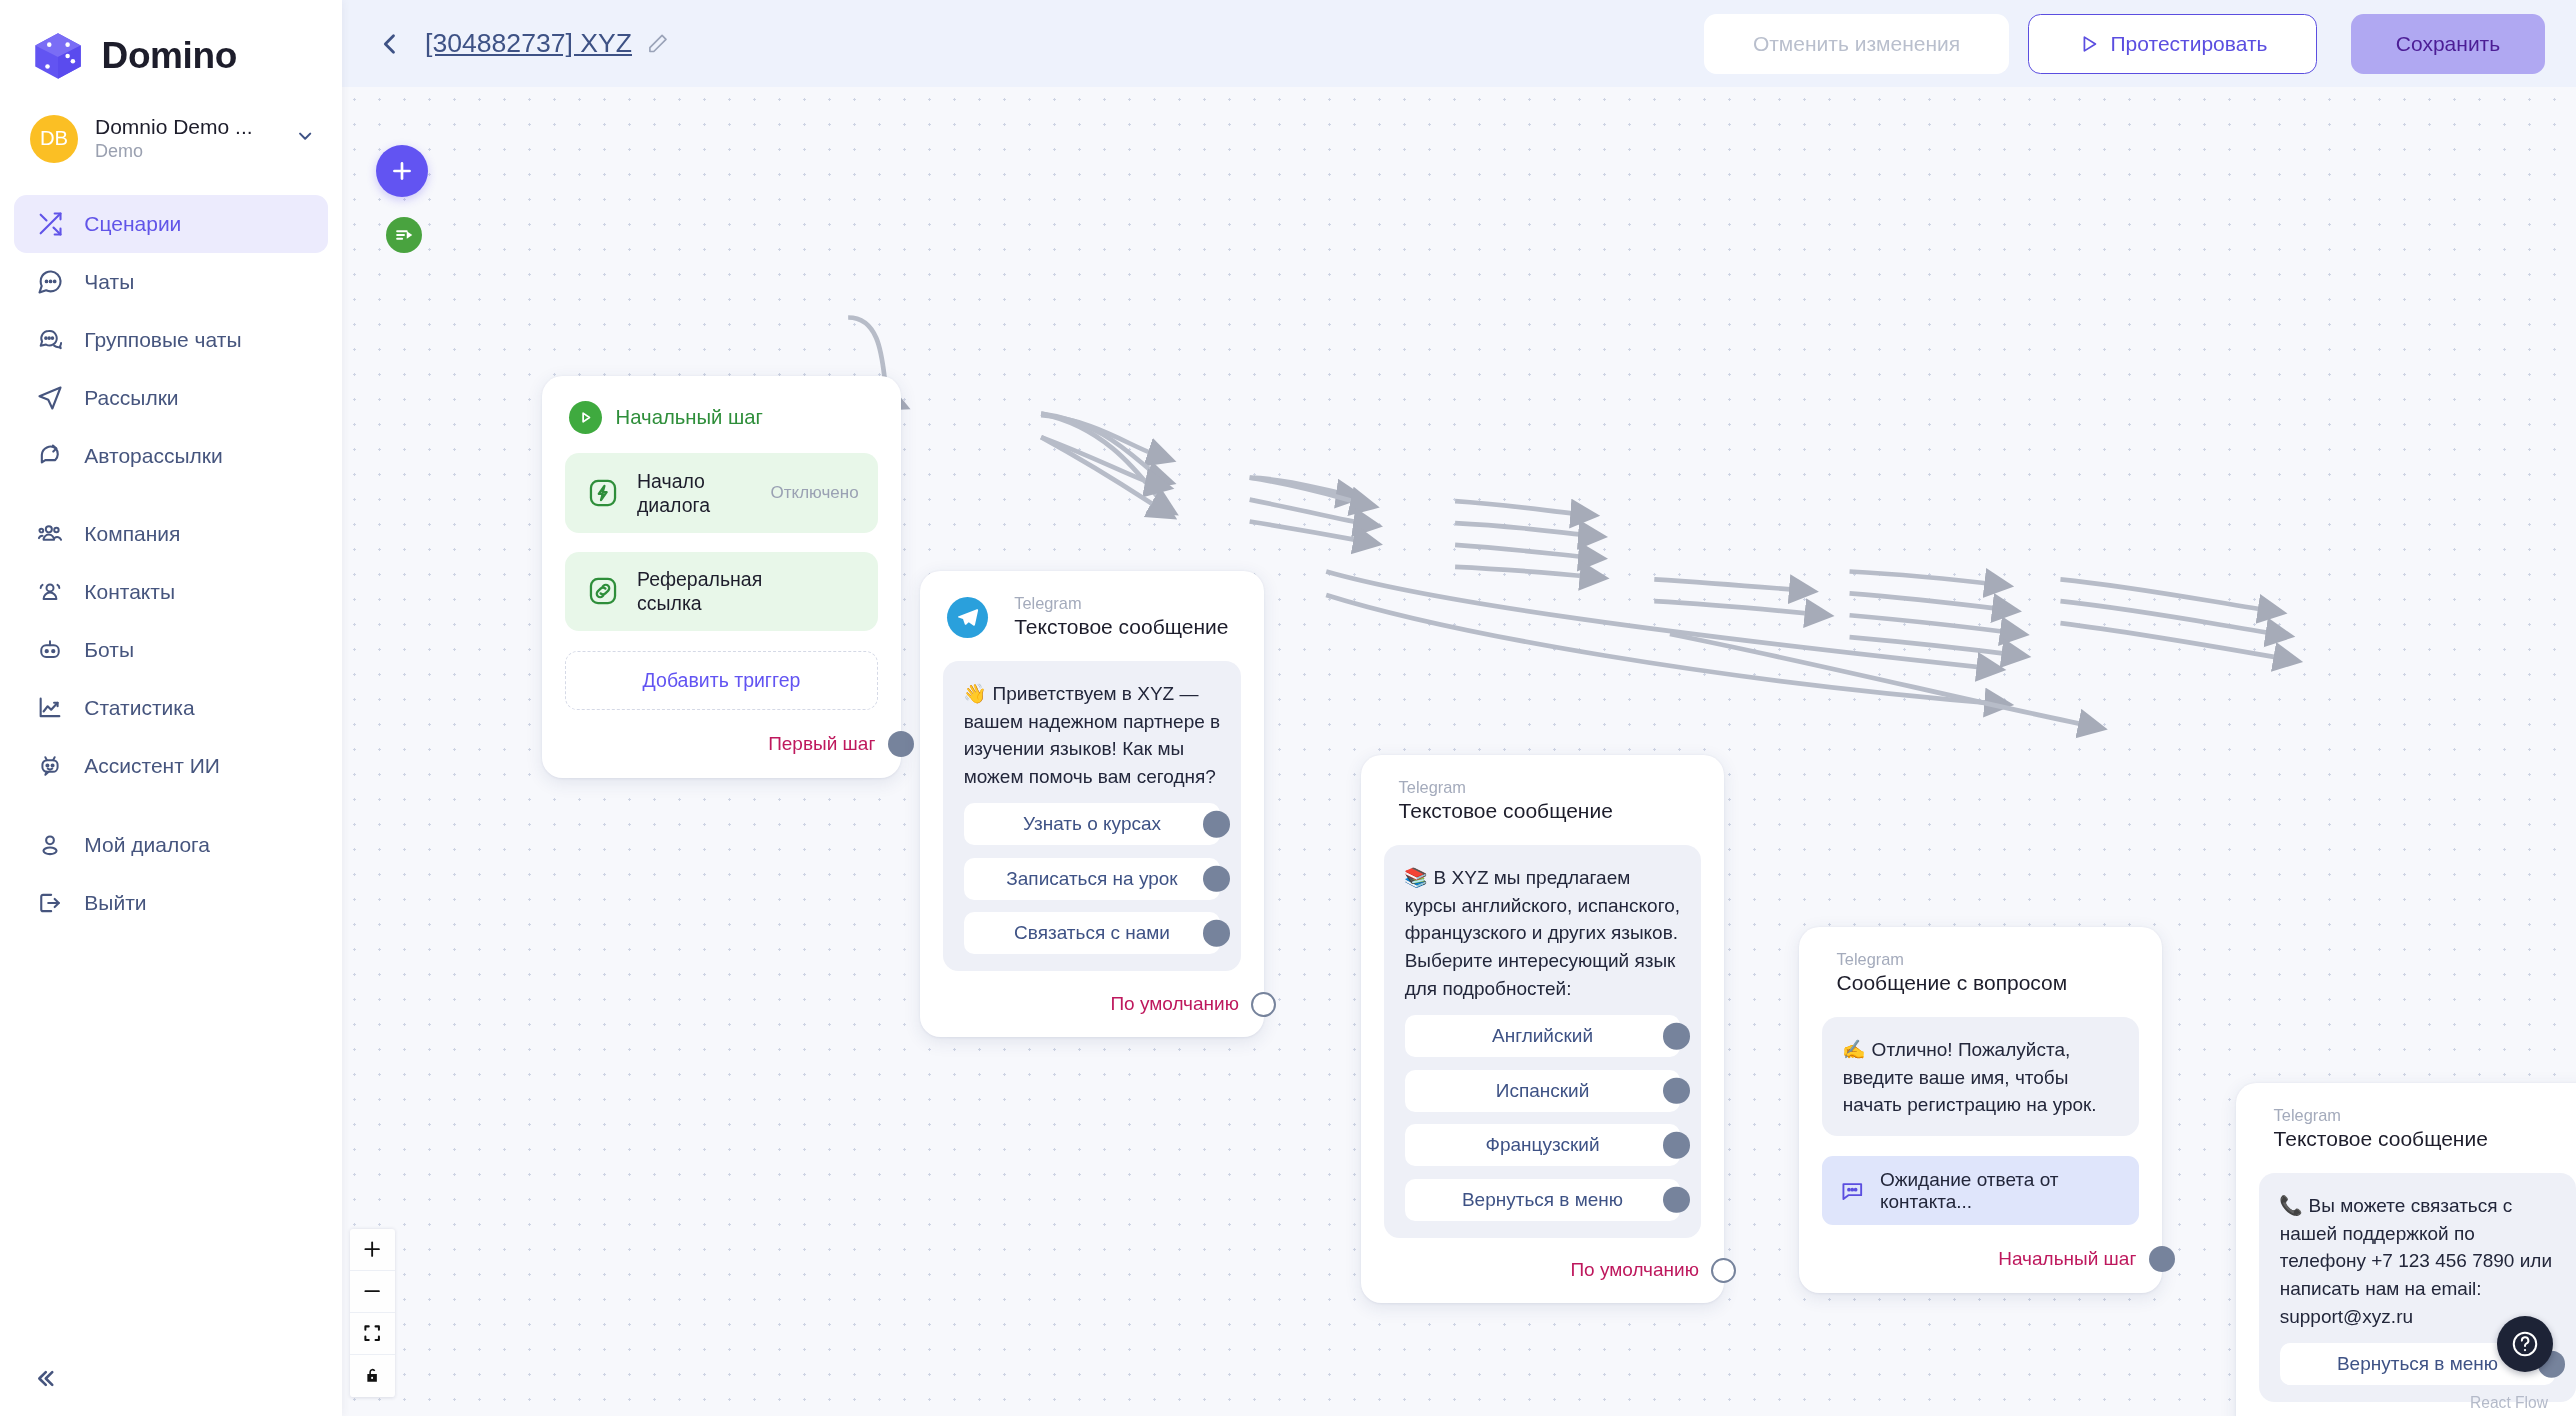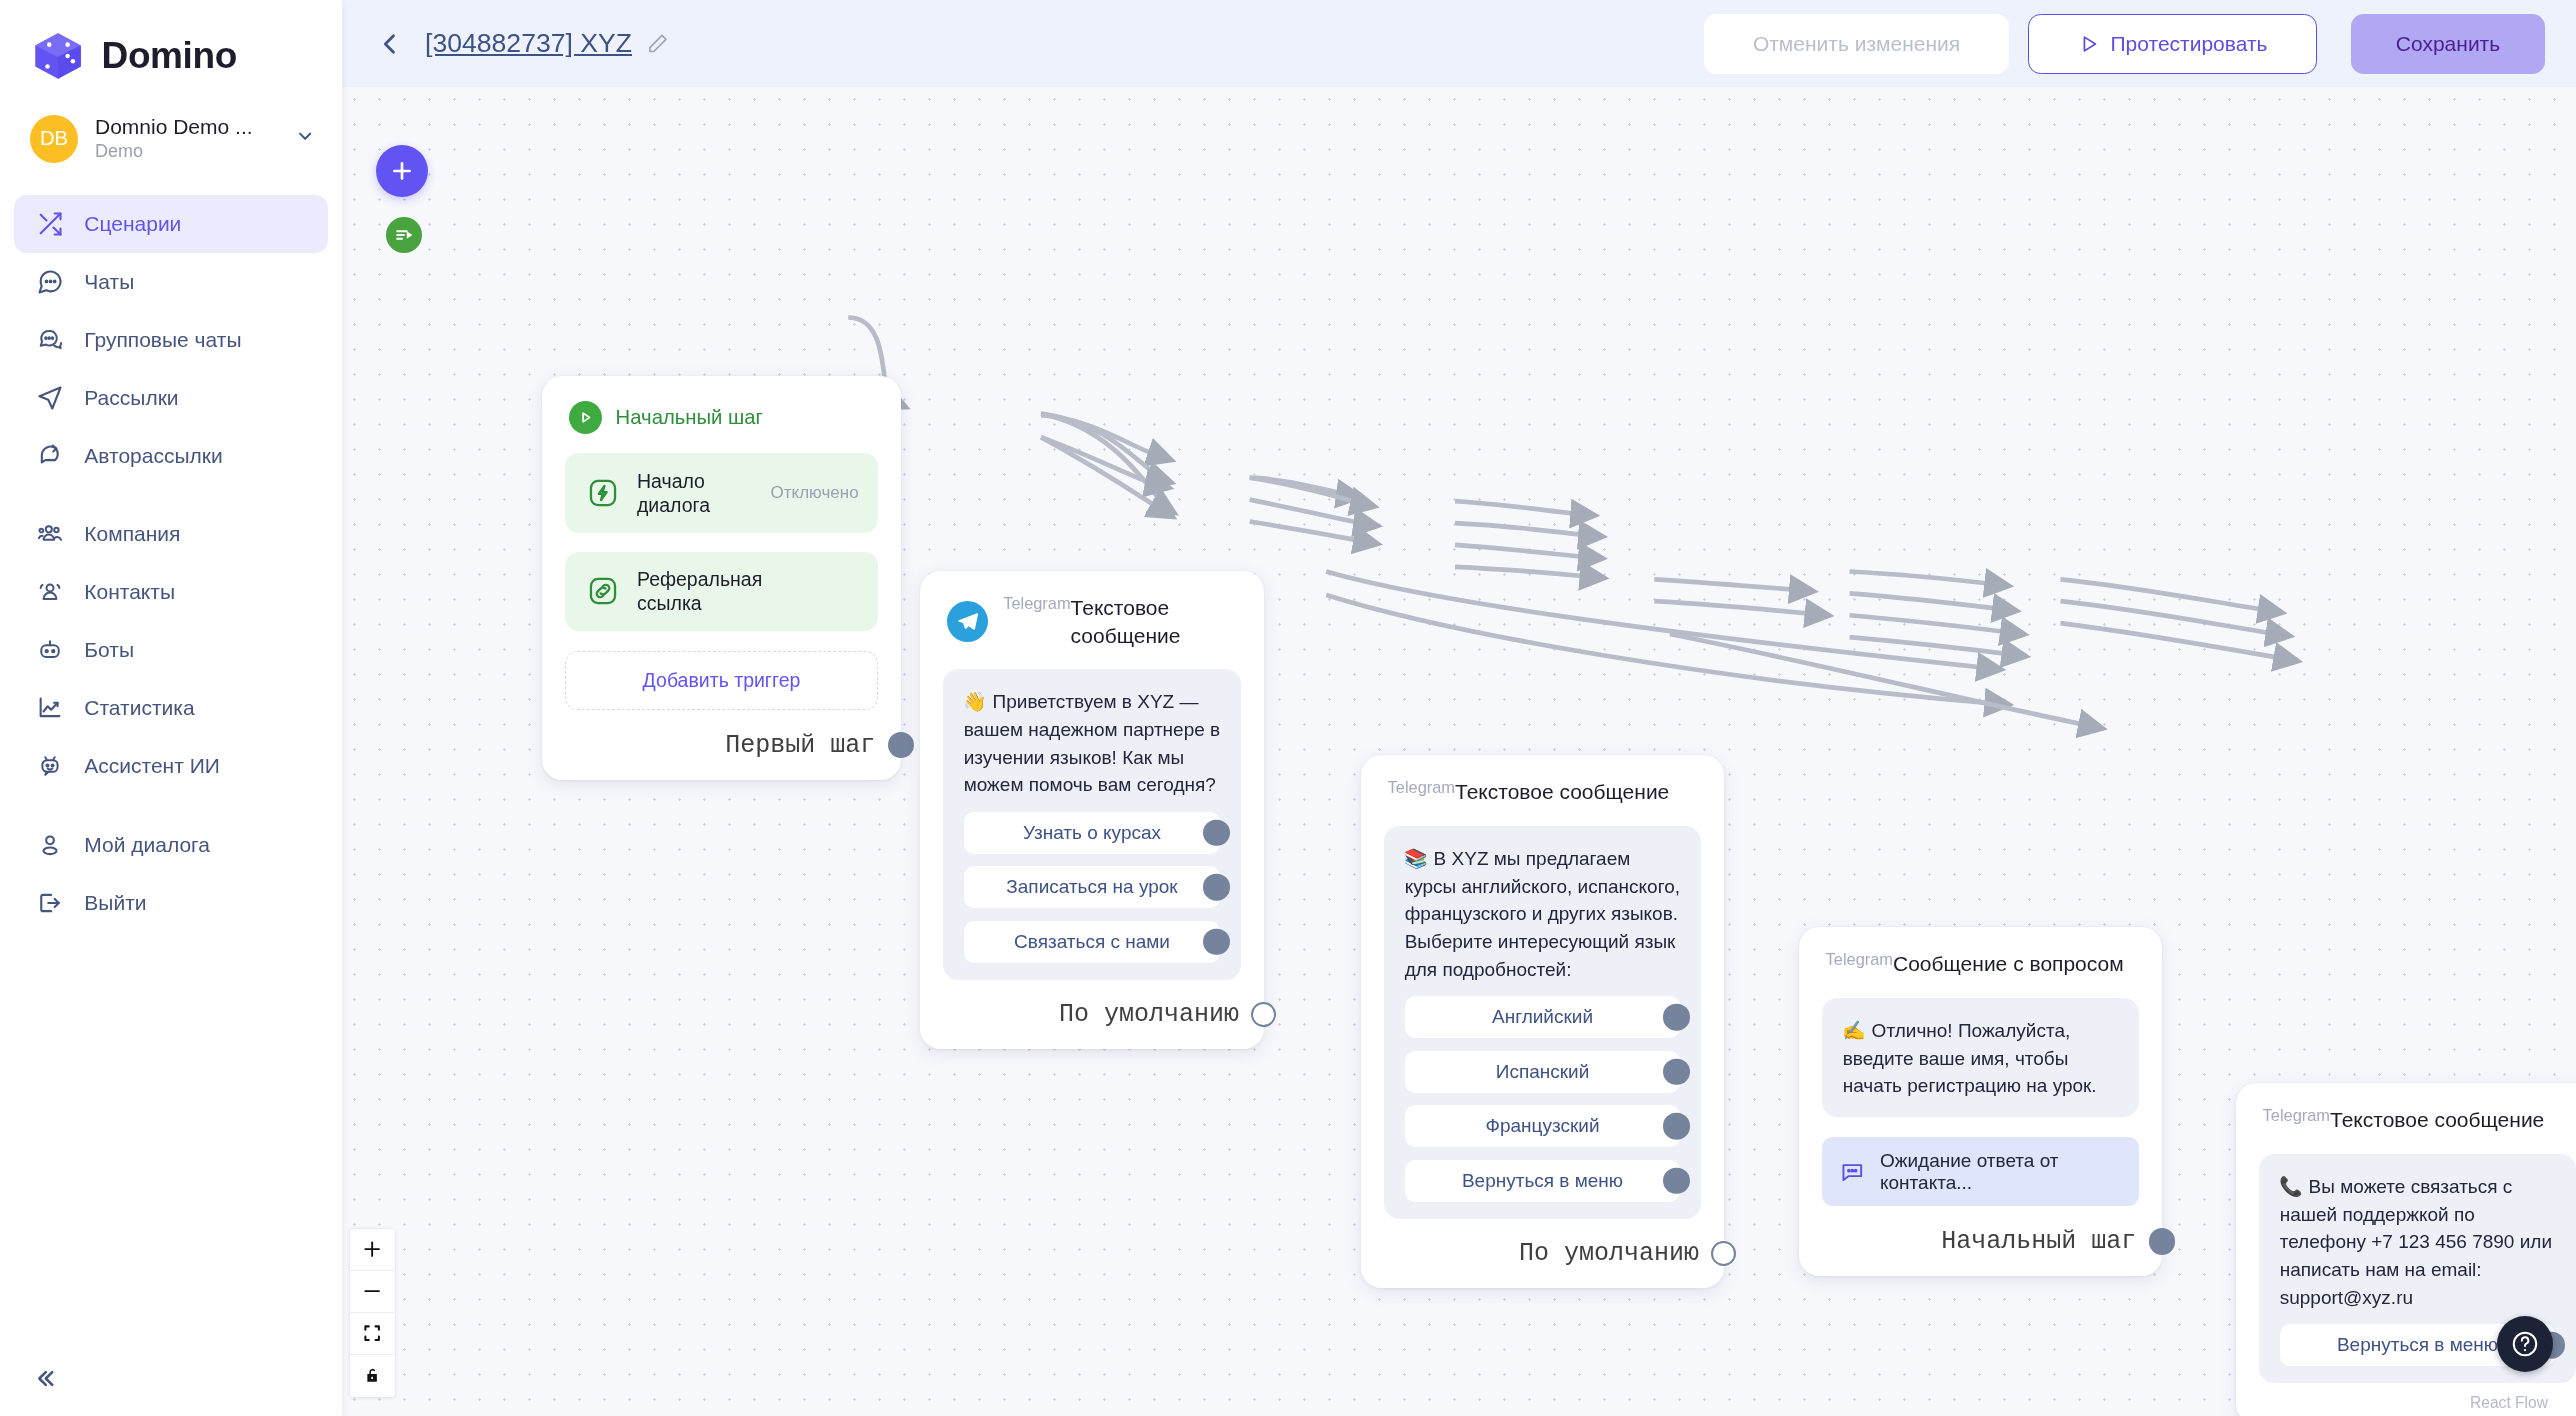--- a/index.html
+++ b/index.html
@@ -139,21 +139,21 @@
     background:#ffffff; border-radius: 20.3px;
     box-shadow: 0 4.7px 17px rgba(40,55,110,0.10), 0 0.8px 2.3px rgba(40,55,110,0.07);
     z-index: 10;
   }
   .node-head {
     display:flex; align-items:center; gap: 15.6px;
     padding: 23.4px 26.6px 0 26.6px;
   }
   .tg-badge { width: 41px; height:41px; border-radius:50%; flex:0 0 41px;
     background:#2AA0DC; display:flex; align-items:center; justify-content:center; }
-  .head-txt { display:flex; flex-direction:row; }
+  .head-txt { display:flex; flex-direction:column;margin-left:11px; }
   .head-sub { font-size: 16.4px; color:#a4abbc; line-height: 1.15; }
   .head-title { font-size: 21px; color:#1d1d2b; line-height: 1.3; }
 
   .bubble {
     margin: 20.3px 23.4px 0 23.4px;
     background:#eef0f7; border-radius: 15.6px;
     padding: 19px 20.3px 17px 20.3px;
   }
   .bubble-text { font-size: 19px; line-height: 1.46; color:#22263a; }
   .kb-btn {
@@ -162,21 +162,21 @@
     display:flex; align-items:center; justify-content:center;
     font-size: 19px; color:#3e5285; cursor:pointer;
   }
   .kb-dot {
     position:absolute; right: -9.4px; top: 50%; transform: translateY(-50%);
     width: 26.6px; height: 26.6px; border-radius: 50%; background:#76839c;
   }
   .node-foot {
     display:flex; align-items:center; justify-content:flex-end;
     gap: 12.5px; padding: 20.3px 26.6px 20.3px 26.6px;
-    font-size: 25px; color:#404040; position: relative; font-family: Liberation Mono, monospace;
+    font-size: 19px; color:#be185d; position: relative;
   }
   .handle-filled { width: 26.6px; height: 26.6px; border-radius:50%; background:#76839c; }
   .handle-hollow { width: 25px; height: 25px; border-radius:50%; background:#fff; border: 2.3px solid #76839c; }
 
   
   .start-head { display:flex; align-items:center; gap: 14px; padding: 25px 26.6px 0 26.6px; }
   .play-circle { width:33px; height:33px; border-radius:50%; background:#3faa3f;
      display:flex; align-items:center; justify-content:center; flex:0 0 33px; }
   .start-title { font-size: 20.3px; color:#2e8e3a; }
   .trigger-row {

